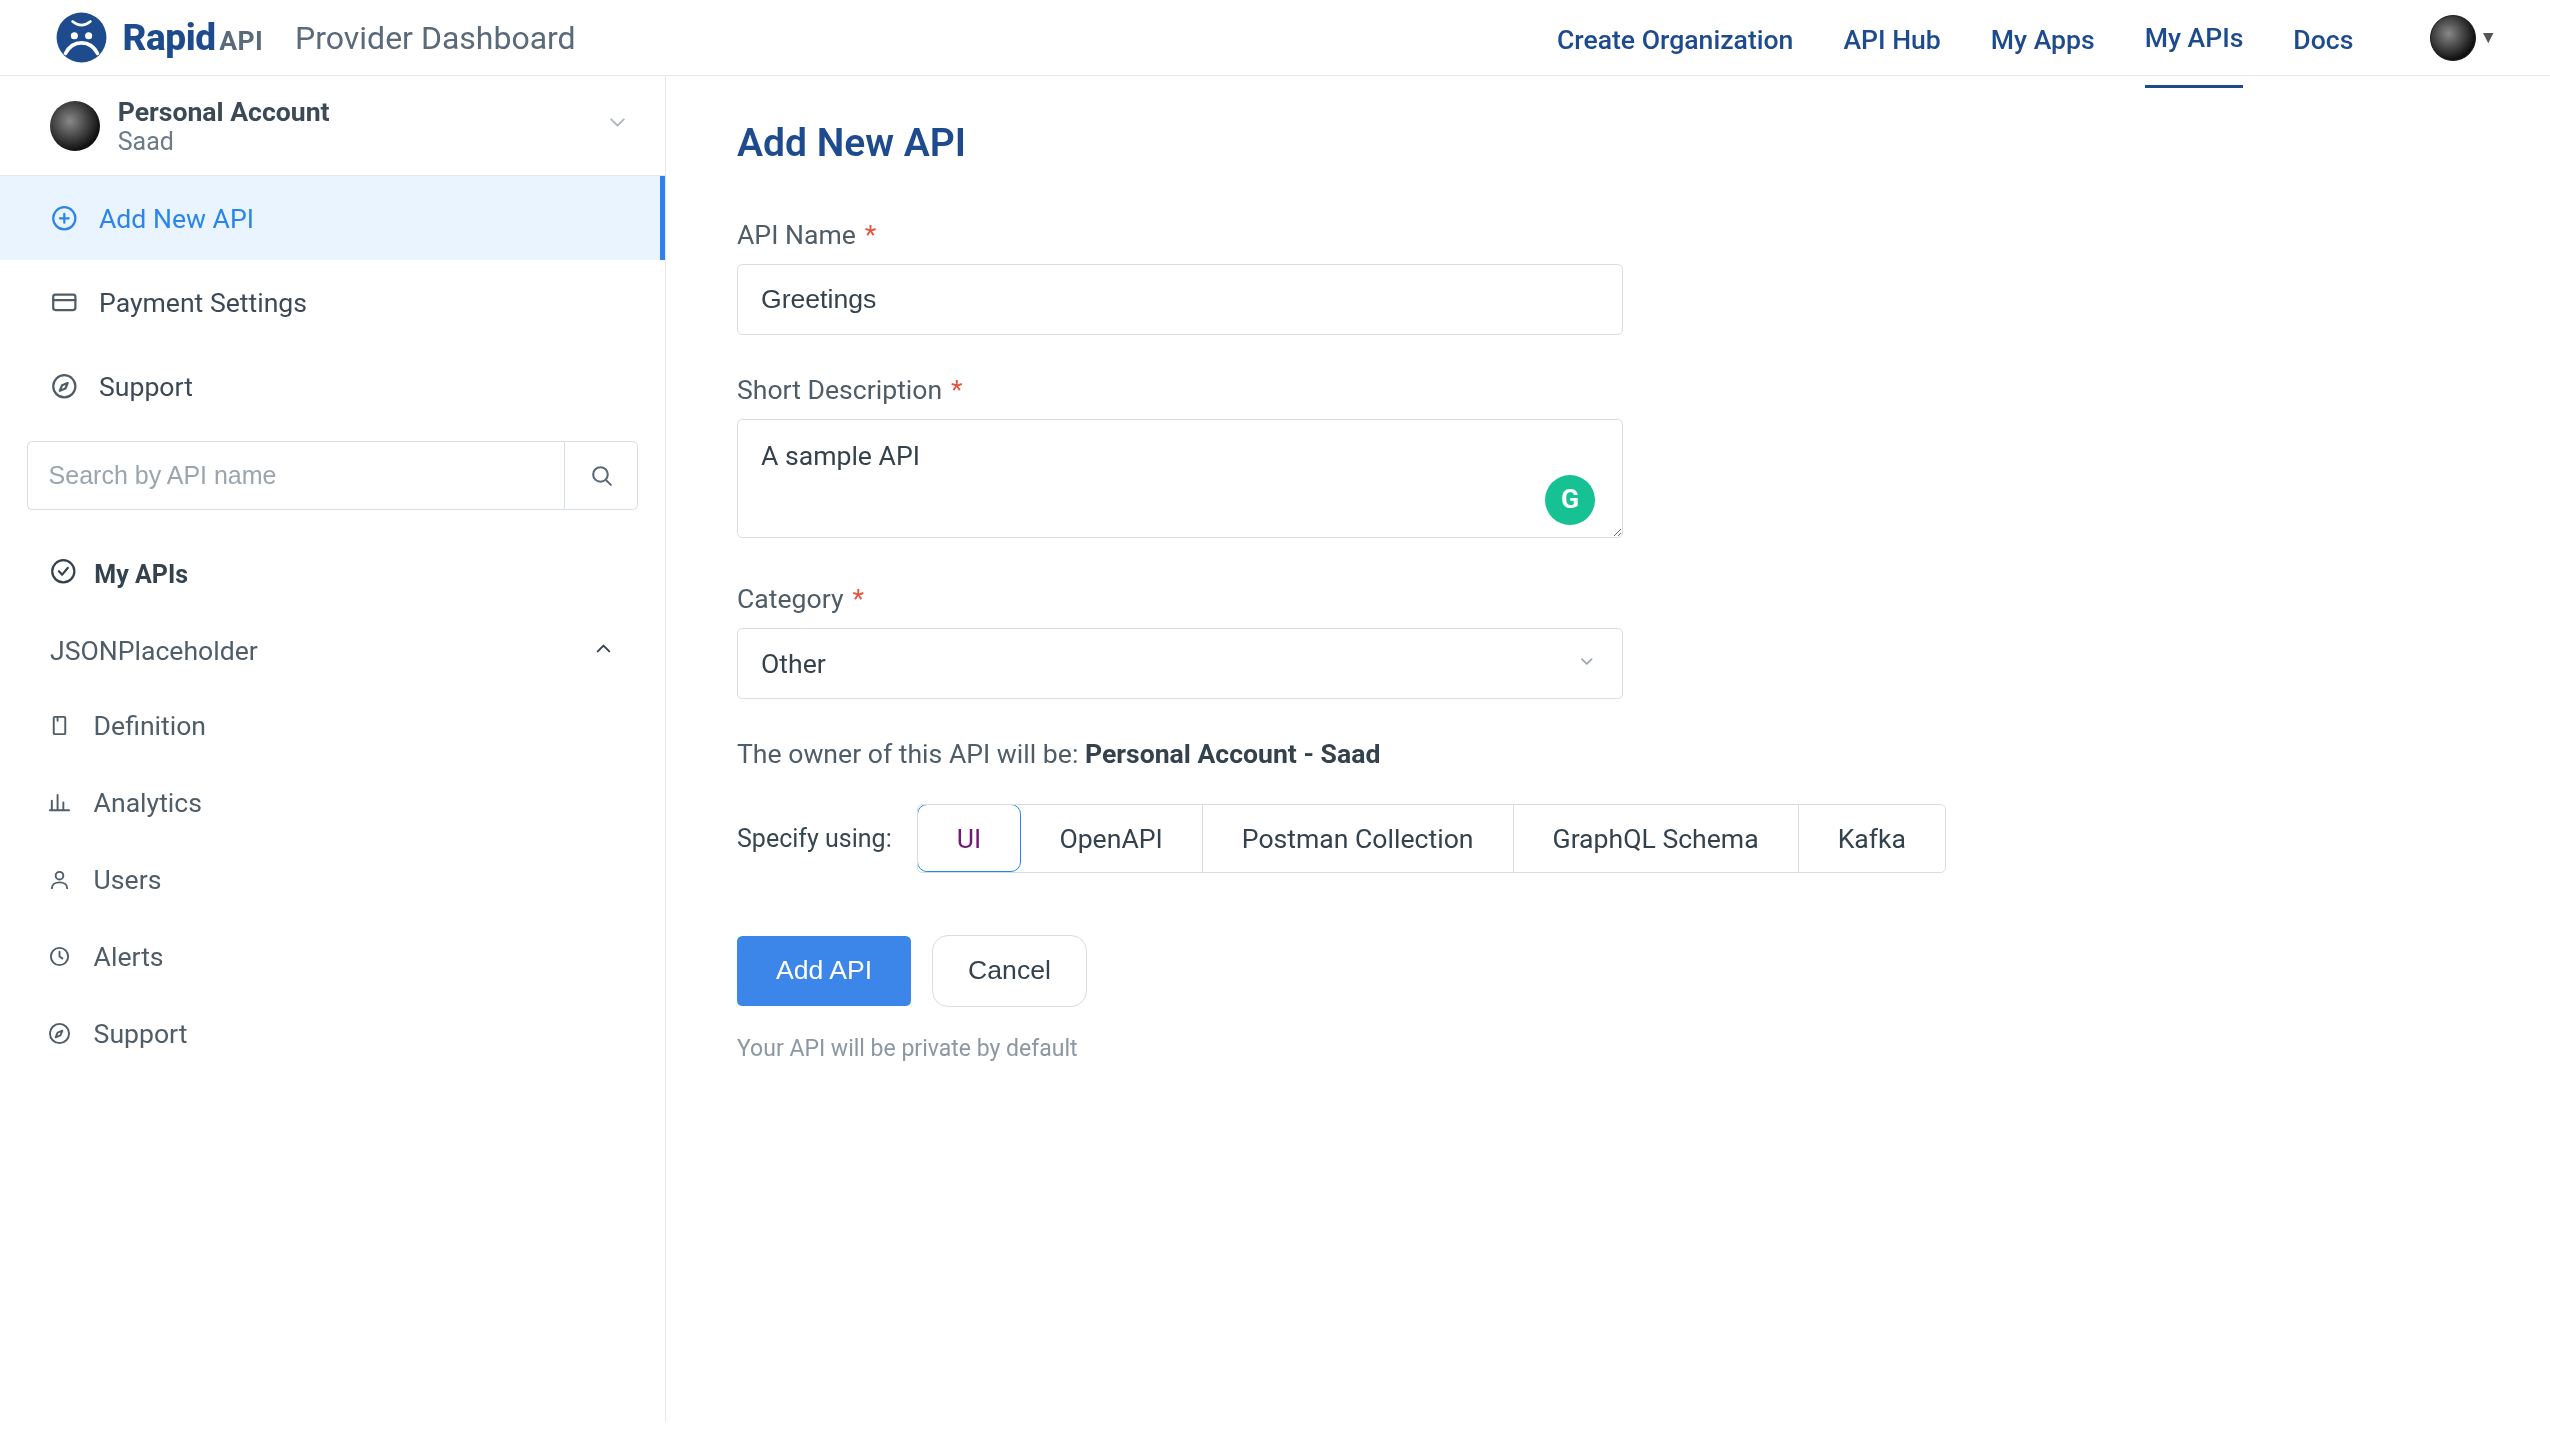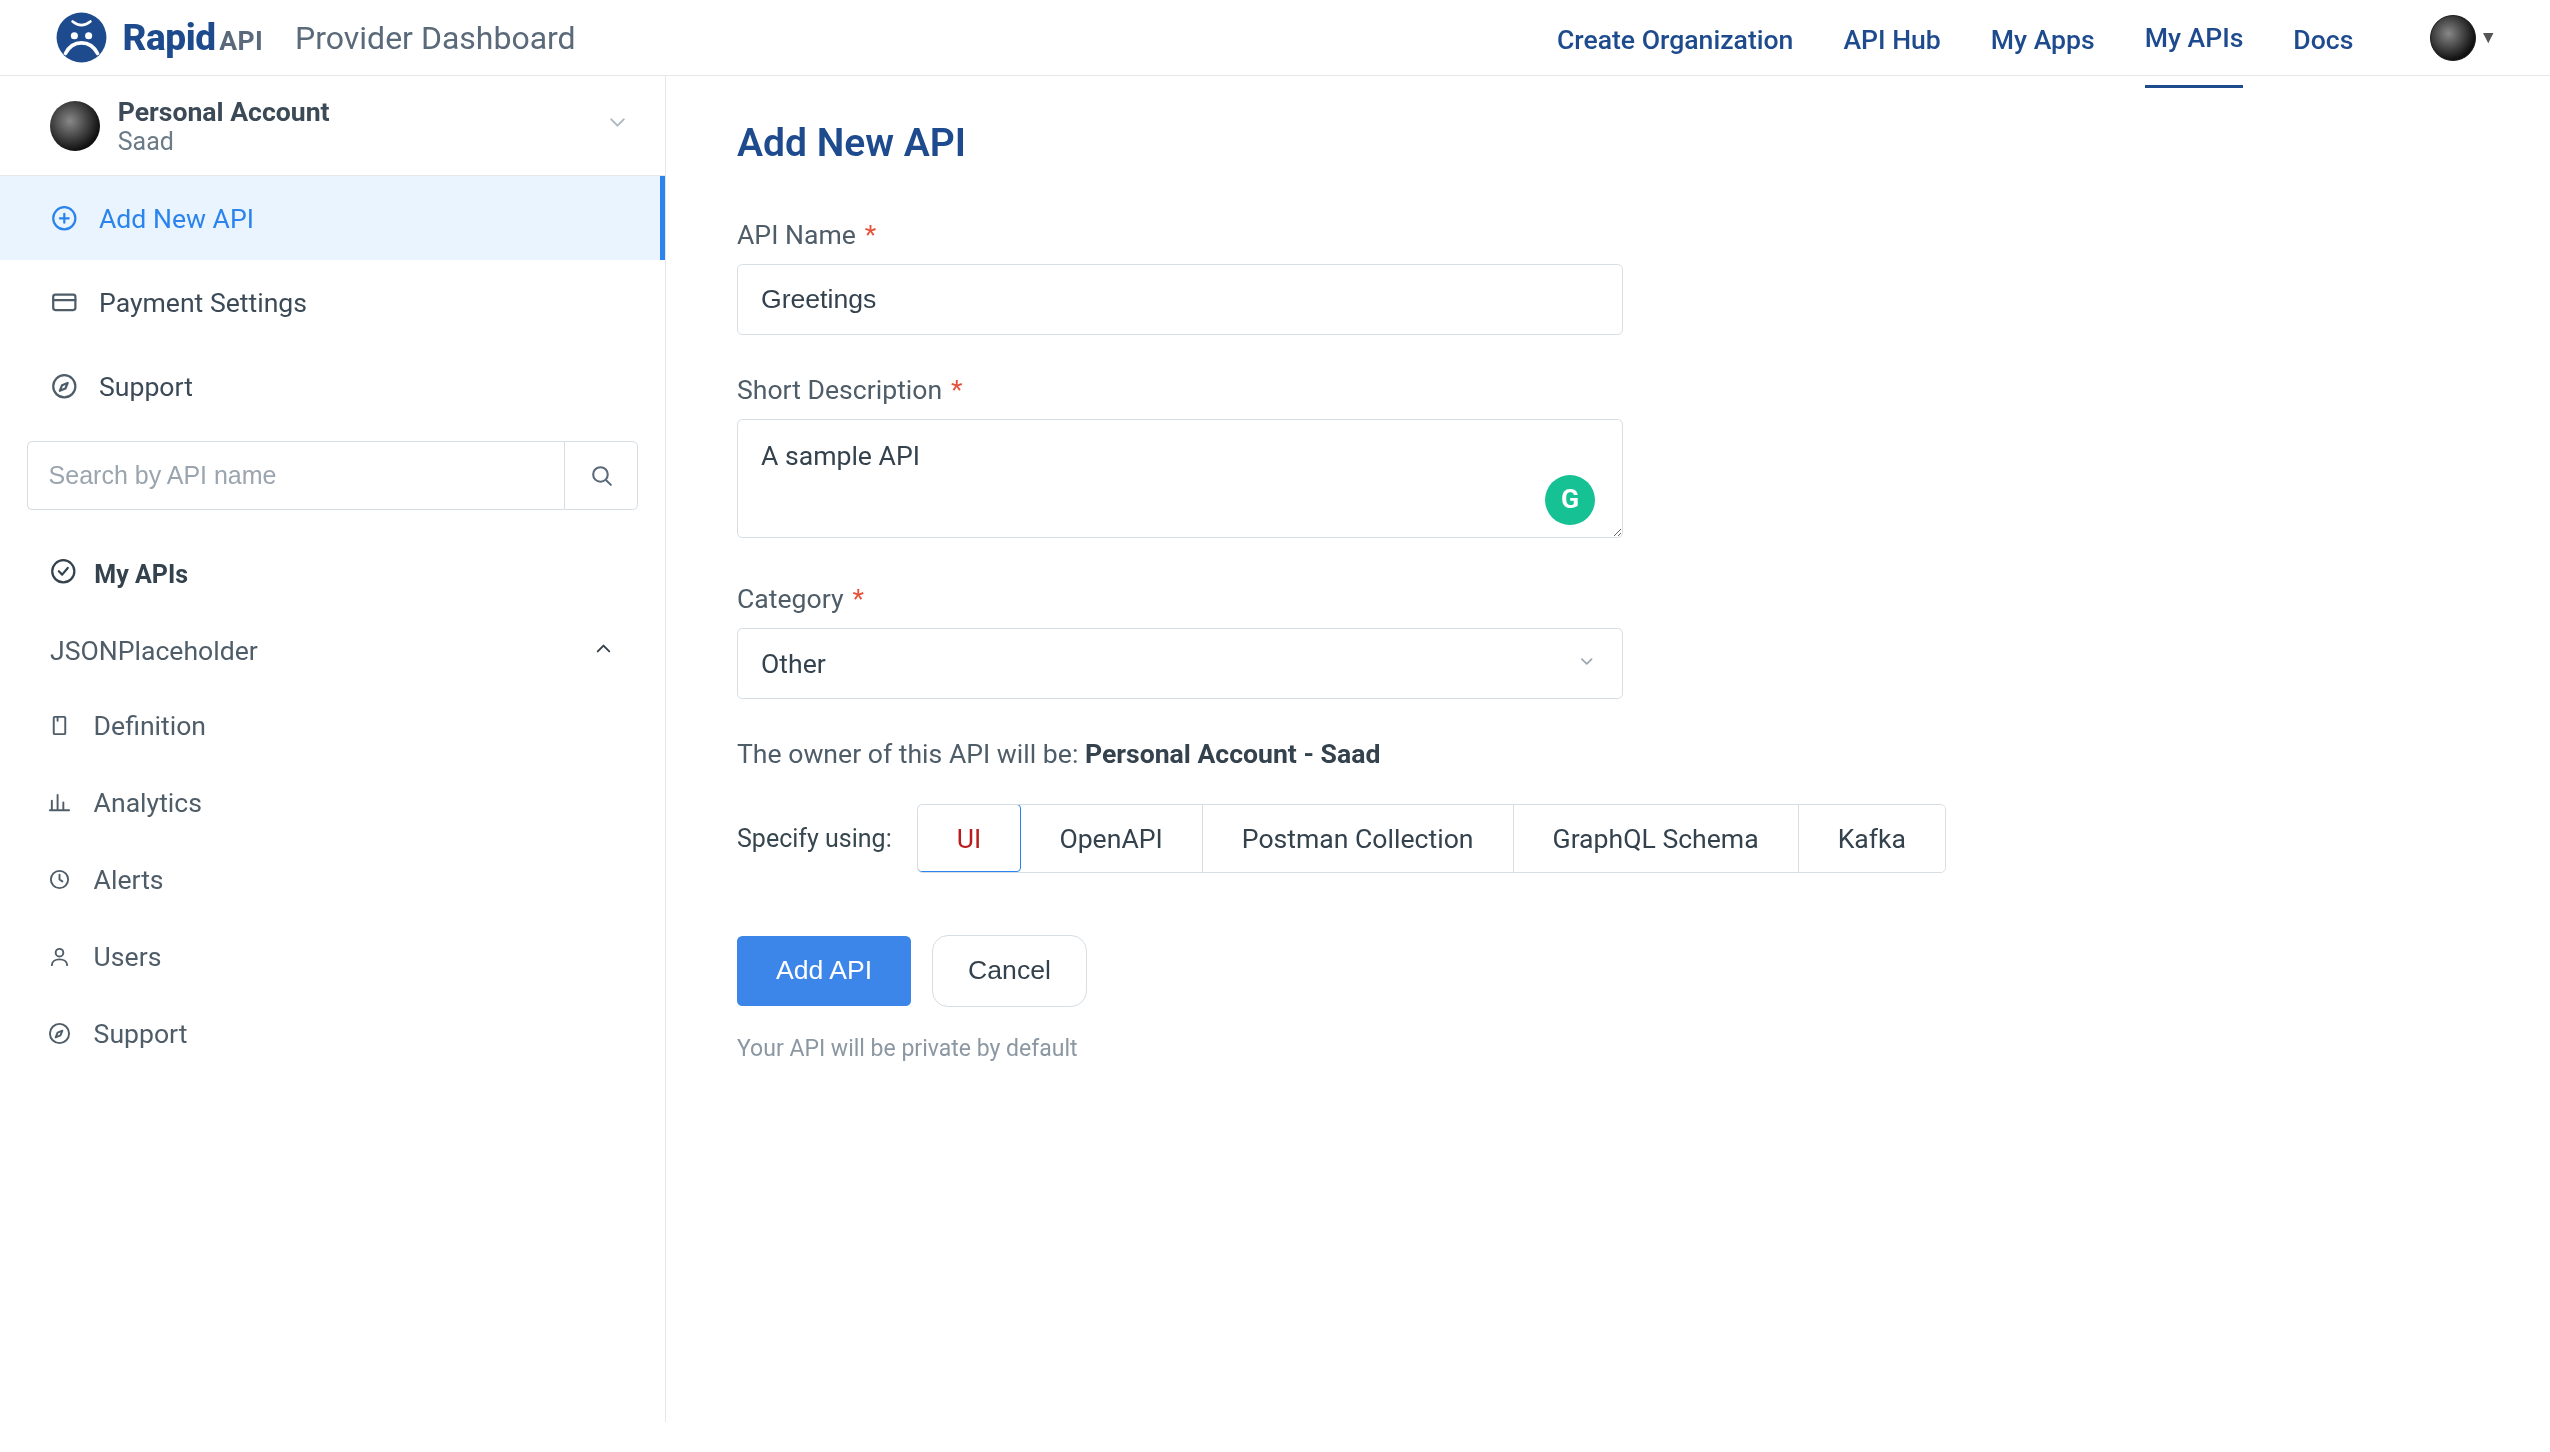--- a/index.html
+++ b/index.html
@@ -137,21 +137,21 @@
   .select-wrap .chev { position:absolute; right:26.6px; top:50%; transform:translateY(-50%); color:#9aa5af; font-size:19.5px;}
   .owner-line { color:#4f5d69; font-size:26.6px; margin: 8.9px 0 35px; }
   .owner-line b { color:#34424e; font-weight:700; }
   .specify-row { display:flex; align-items:center; gap:25px; margin-bottom:62px;}
   .seggroup { display:flex; border:0.9px solid #d6dde3; border-radius:5.3px; overflow:hidden;}
   .seg {
     padding: 17.7px 39px; font-size:26.6px; color:#34424e; border-right:0.9px solid #d6dde3;
     background:#fff;
   }
   .seg:last-child { border-right:none; }
-  .seg.selected { color:#b91c1c; border:0.9px solid #2b84ed; border-radius:4px; margin:-0.9px; position:relative; z-index:1;}
+  .seg.selected { color:#701a75; border:0.9px solid #2b84ed; border-radius:10px; margin:-0.9px; position:relative; z-index:1;}
   .btn-row { display:flex; gap:21px; align-items:center; }
   .btn-primary {
     background:#3b86e8; color:#fff; border:none; border-radius:5.3px;
     padding: 19.5px 39px; font-size:26.6px; font-weight:500;
   }
   .btn-secondary {
     background:#fff; color:#34424e; border:0.9px solid #d6dde3; border-radius:16px;
     padding: 19.5px 35px; font-size:26.6px;
   }
   .hint { color:#8b97a2; font-size:23px; margin-top:28px; }
@@ -279,34 +279,34 @@
       <span class="icon">
         <svg width="23" height="23" viewBox="0 0 24 24">
             <path d="M4 20V10M10 20V4M16 20v-8M22 20H2" stroke="#4f5d69"></path>
           </svg>
       </span>
       <span>Analytics</span>
     </div>
     <div class="side-subitem">
       <span class="icon">
         <svg width="23" height="23" viewBox="0 0 24 24">
+            <circle cx="12" cy="8" r="4" stroke="#4f5d69"></circle>
+            <path d="M4 21c0-4 4-6 8-6s8 2 8 6" stroke="#4f5d69"></path>
+          </svg>
+      </span>
+      <span>Users</span>
+    </div>
+    <div class="side-subitem">
+      <span class="icon">
+        <svg width="23" height="23" viewBox="0 0 24 24">
             <circle cx="12" cy="12" r="9" stroke="#4f5d69"></circle>
             <path d="M12 7v5l3 2" stroke="#4f5d69"></path>
           </svg>
       </span>
       <span>Alerts</span>
-    </div>
-    <div class="side-subitem">
-      <span class="icon">
-        <svg width="23" height="23" viewBox="0 0 24 24">
-            <circle cx="12" cy="8" r="4" stroke="#4f5d69"></circle>
-            <path d="M4 21c0-4 4-6 8-6s8 2 8 6" stroke="#4f5d69"></path>
-          </svg>
-      </span>
-      <span>Users</span>
     </div>
     <div class="side-subitem">
       <span class="icon">
         <svg width="23" height="23" viewBox="0 0 24 24">
             <circle cx="12" cy="12" r="10" stroke="#4f5d69"></circle>
             <path d="M15 9l-2 5-5 2 2-5z" stroke="#4f5d69"></path>
           </svg>
       </span>
       <span>Support</span>
     </div>

